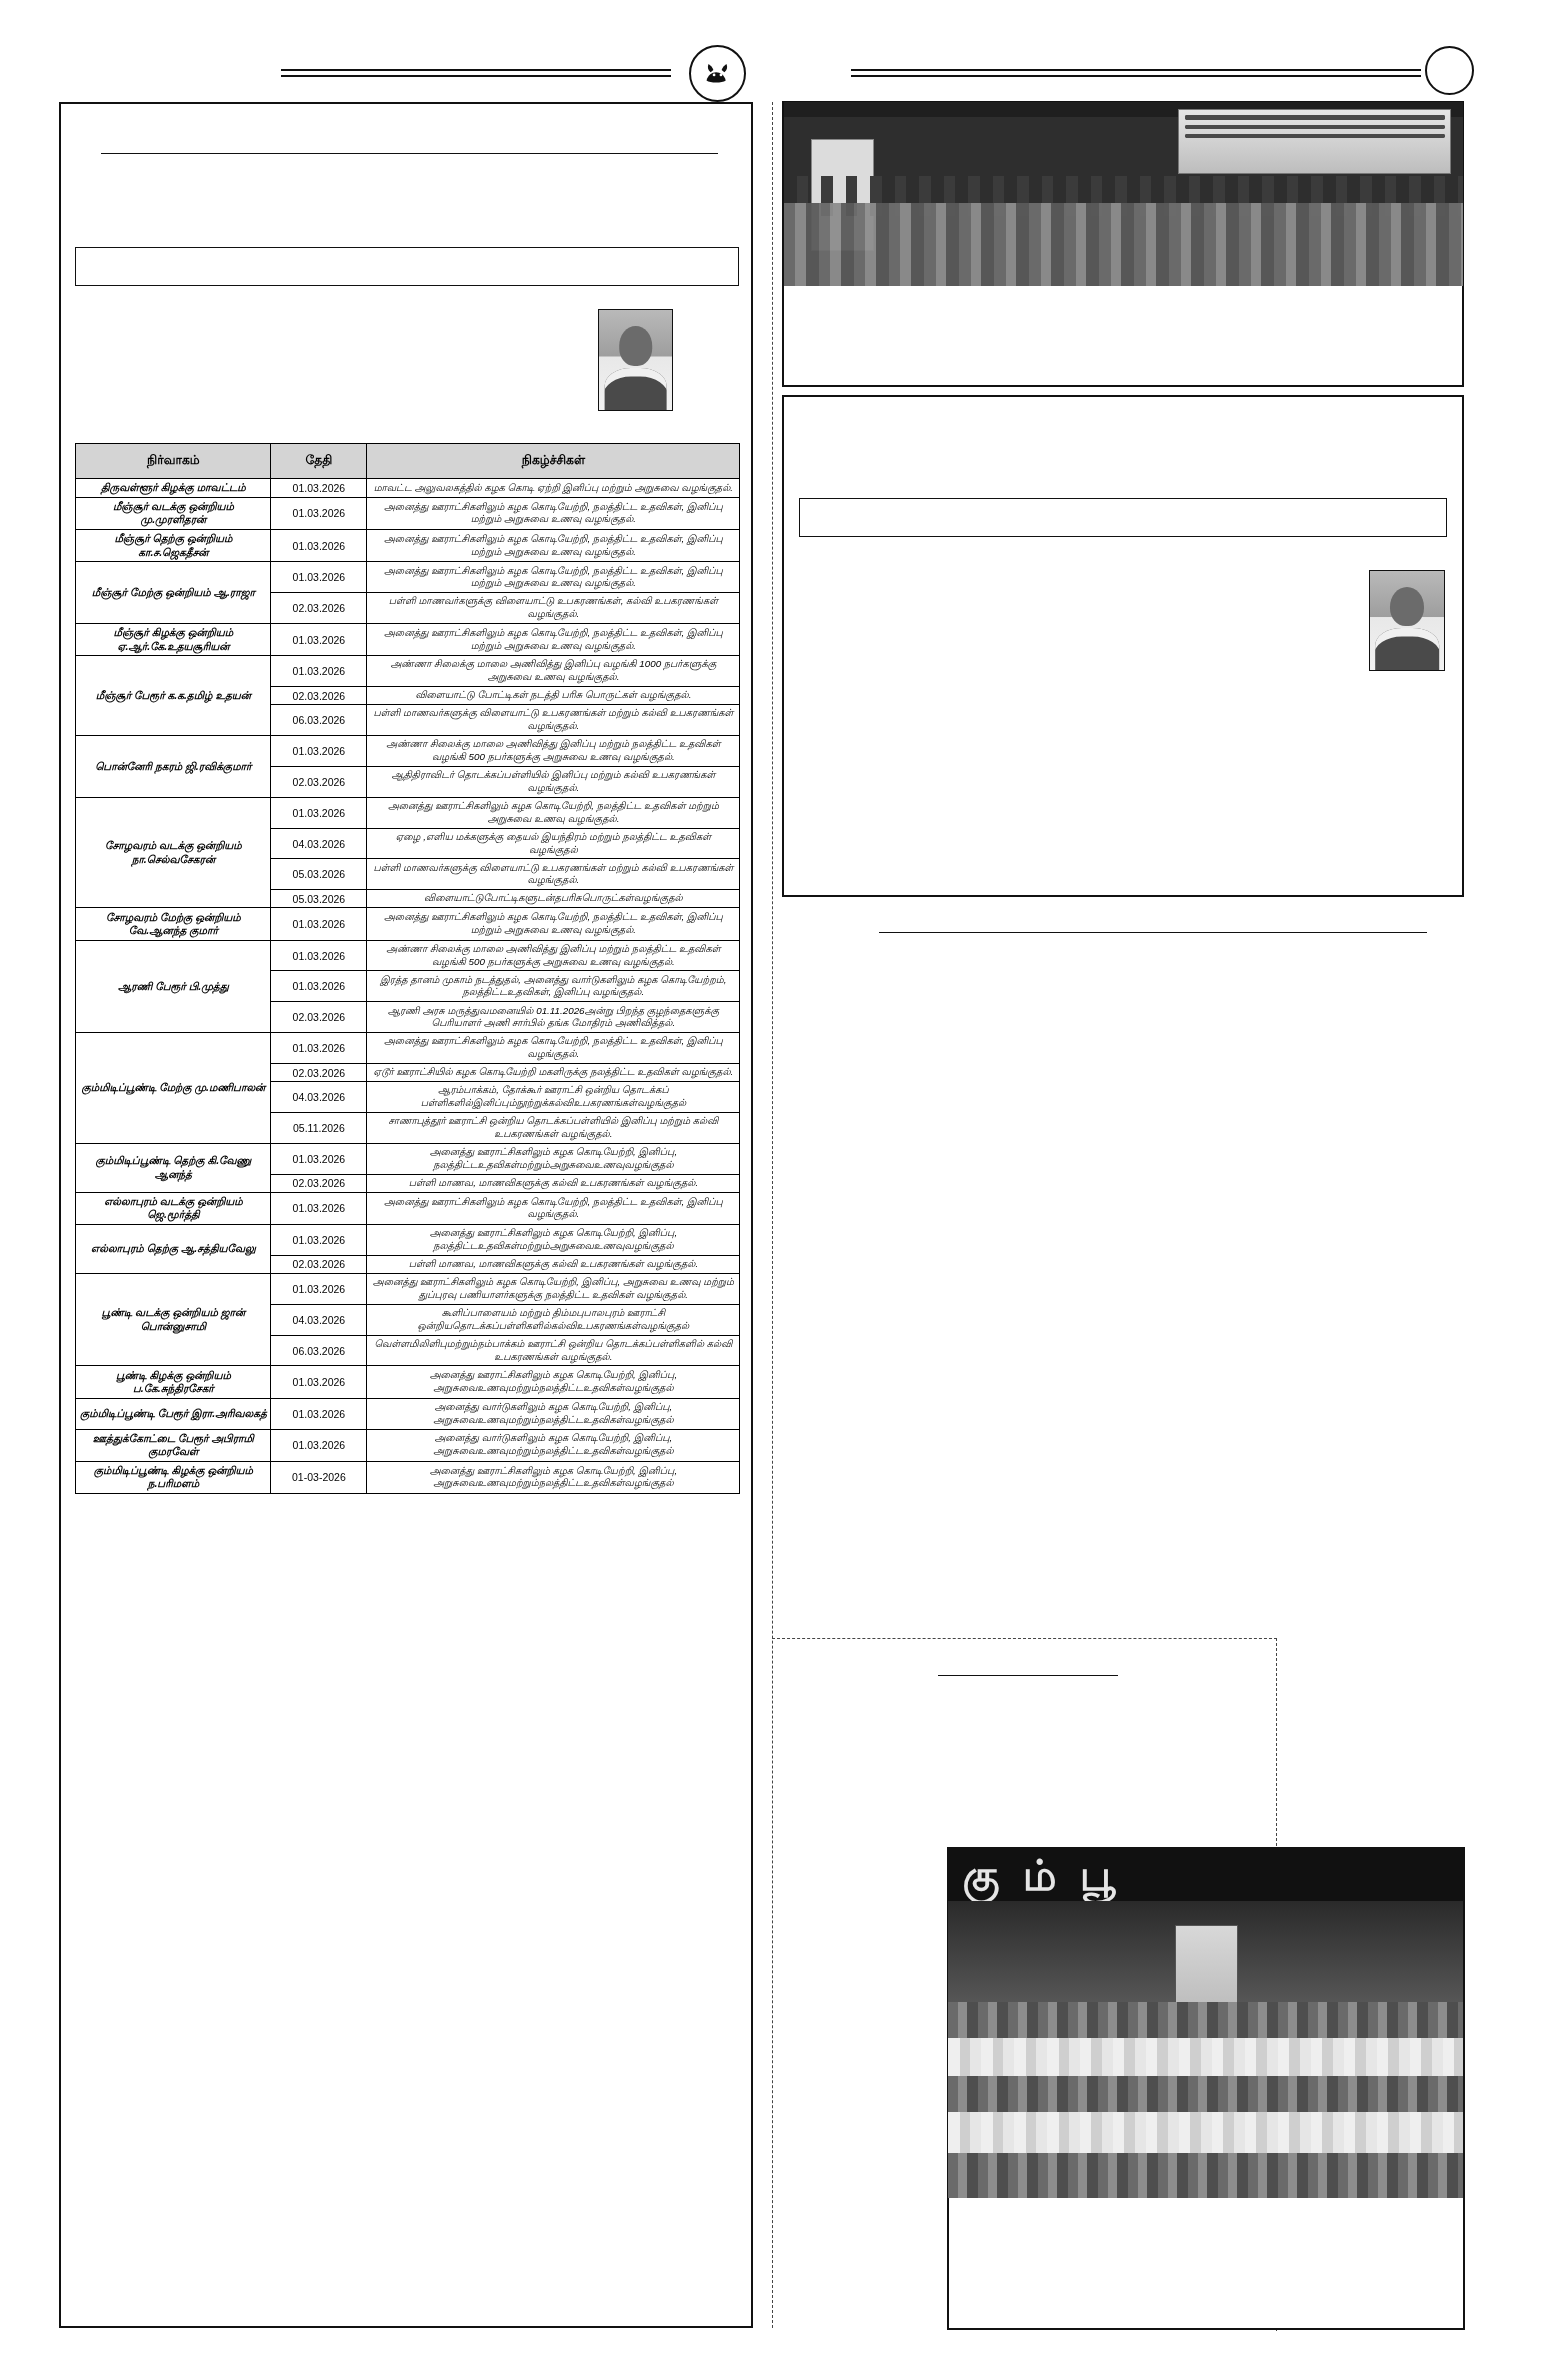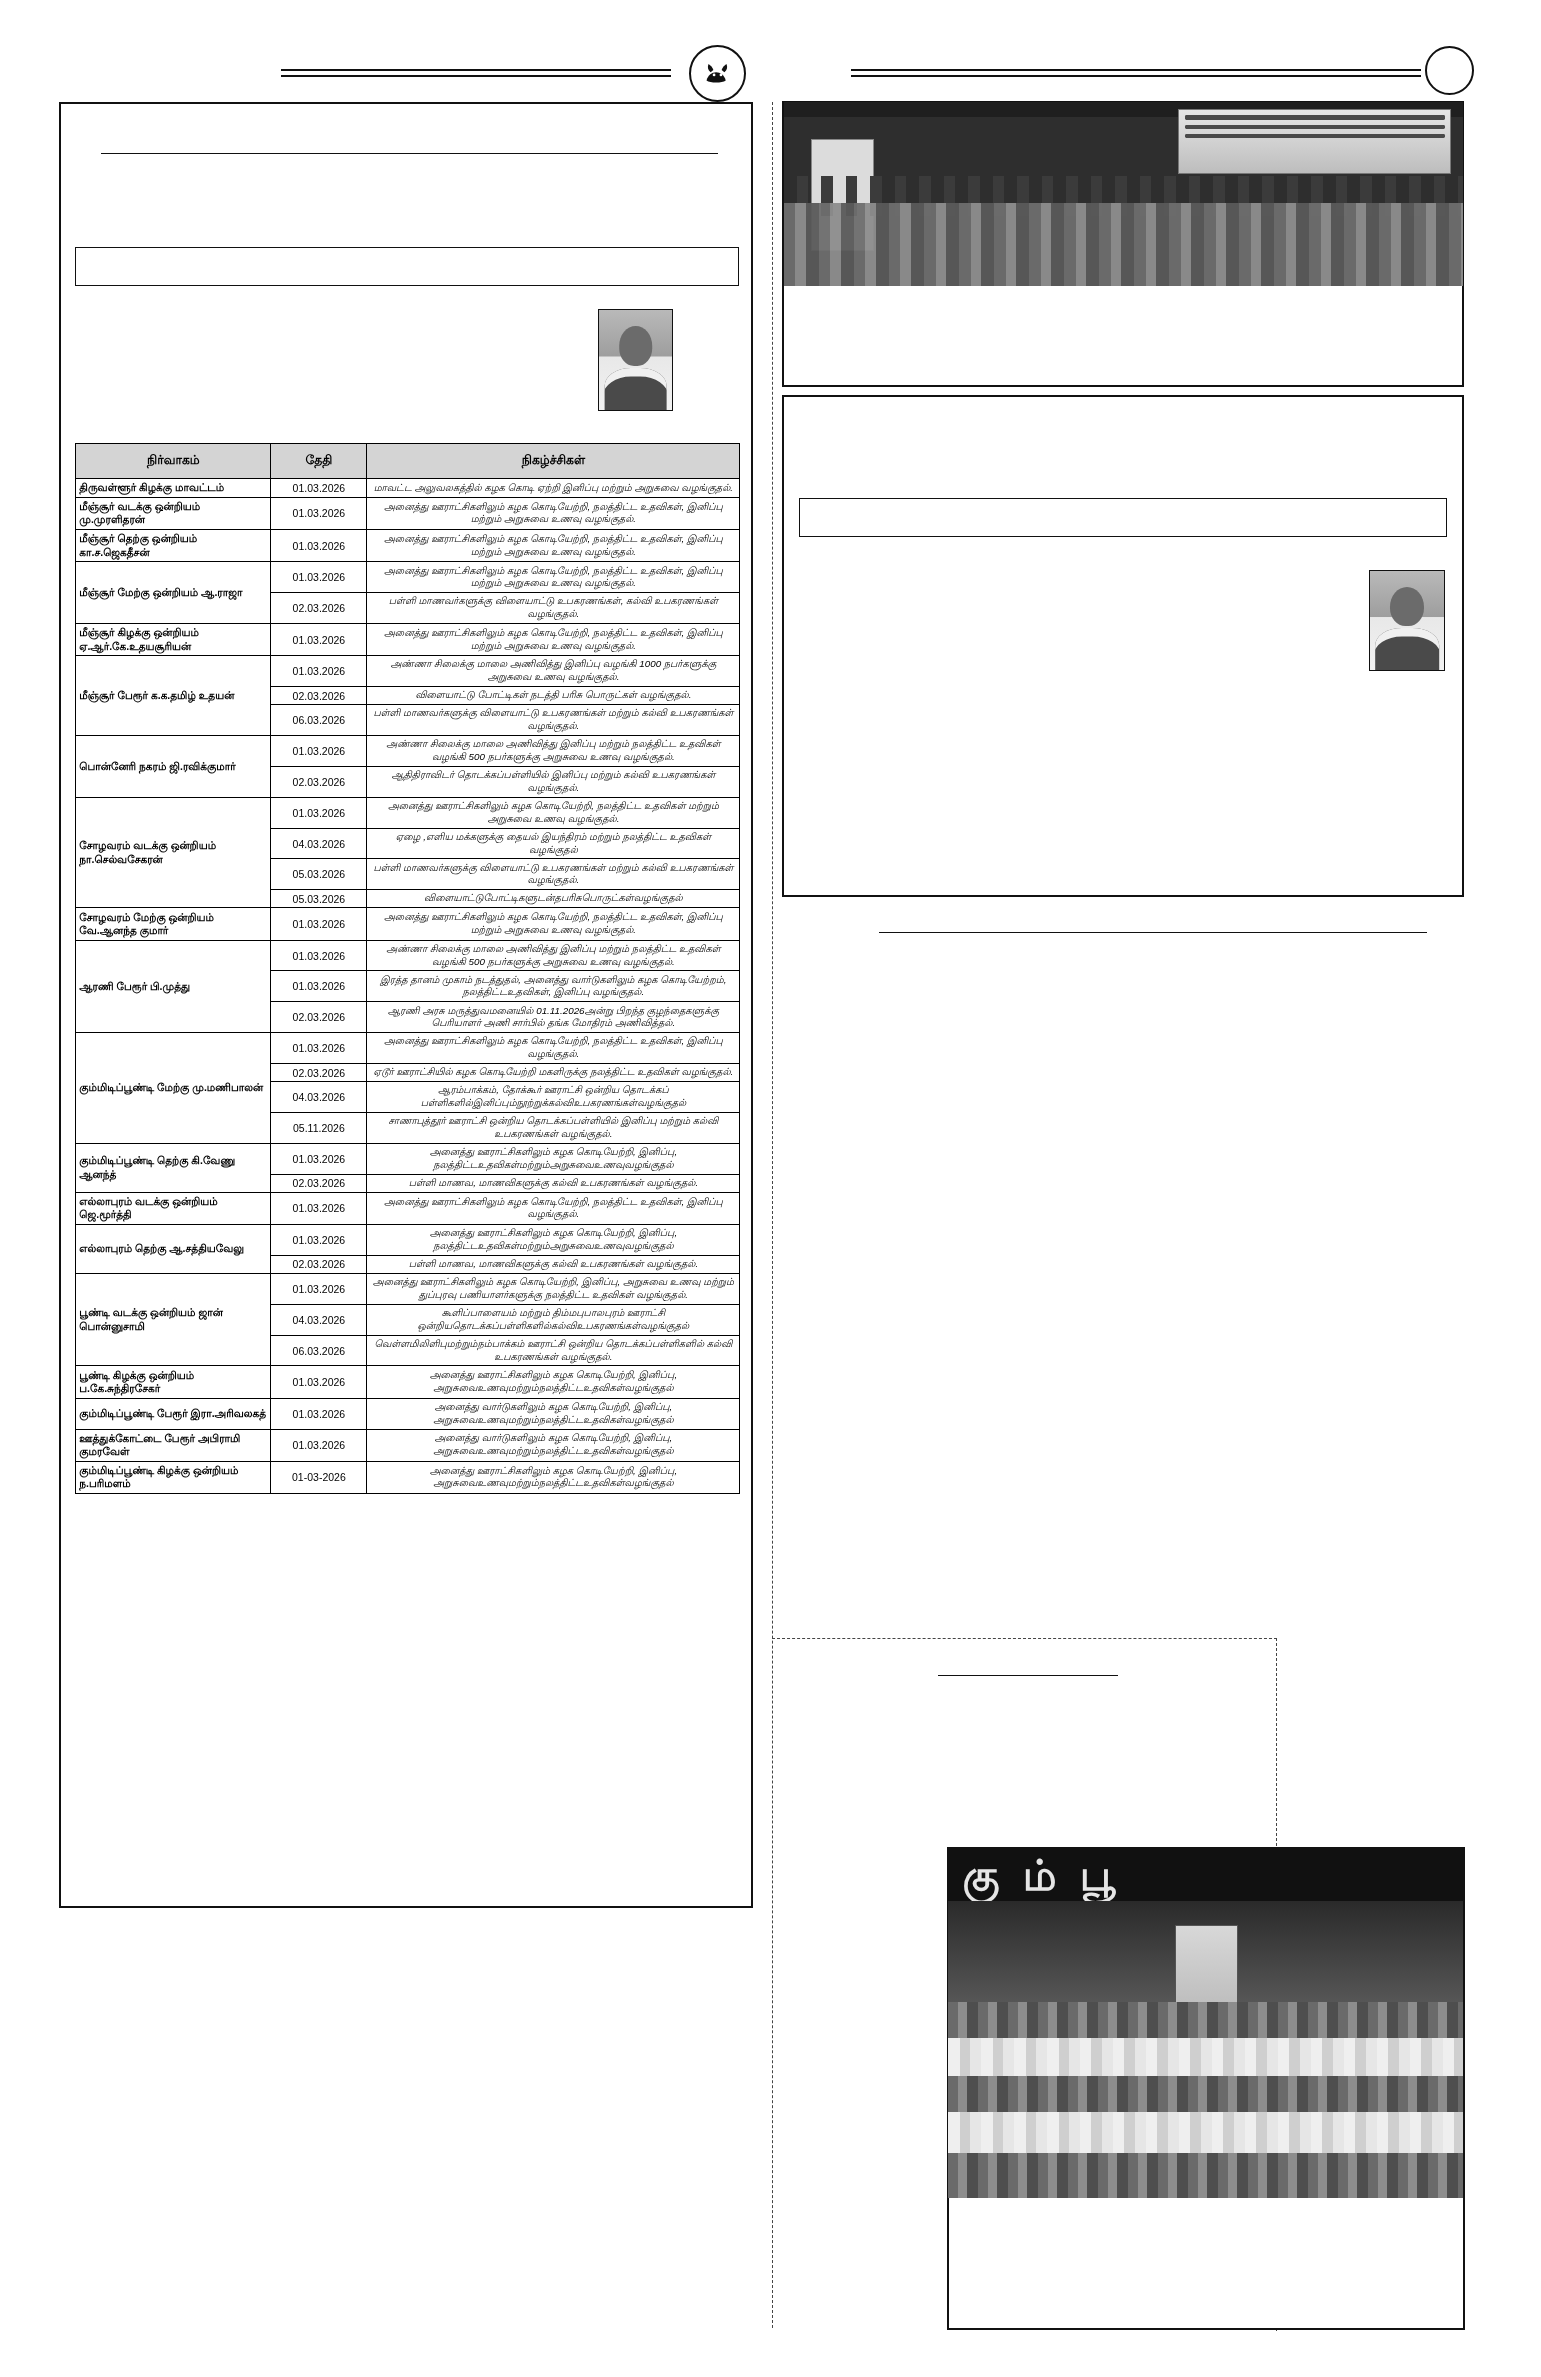--- a/index.html
+++ b/index.html
@@ -56,21 +56,21 @@
     width: 45px; height: 45px;
     border-radius: 50%;
     border: 2.2px solid #111;
     background: #fff;
   }
 
   
   .left-frame {
     position: absolute;
     left: 59px; top: 102px;
-    width: 694px; height: 1806px;
+    width: 694px; height: 2226px;
     border: 2.2px solid #111;
     background: #fff;
     box-sizing: border-box;
   }
   .left-head-rule {
     position: absolute;
     left: 40px; top: 49px;
     width: 617px; height: 0;
     border-top: 1.4px solid #111;
   }
@@ -141,21 +141,23 @@
     text-align: center;
     height: 35px;
   }
   col.c-admin { width: 195px; }
   col.c-date  { width: 96px; }
   col.c-event { width: 373px; }
 
   td.admin {
     font-size: 10.5px;
     font-weight: bold;
+    text-align: center;
     line-height: 1.28;
+    font-style: italic;
   }
   td.date {
     font-size: 10.5px;
     font-weight: normal;
     text-align: center;
     white-space: nowrap;
   }
   td.event {
     font-size: 9.8px;
     text-align: center;

